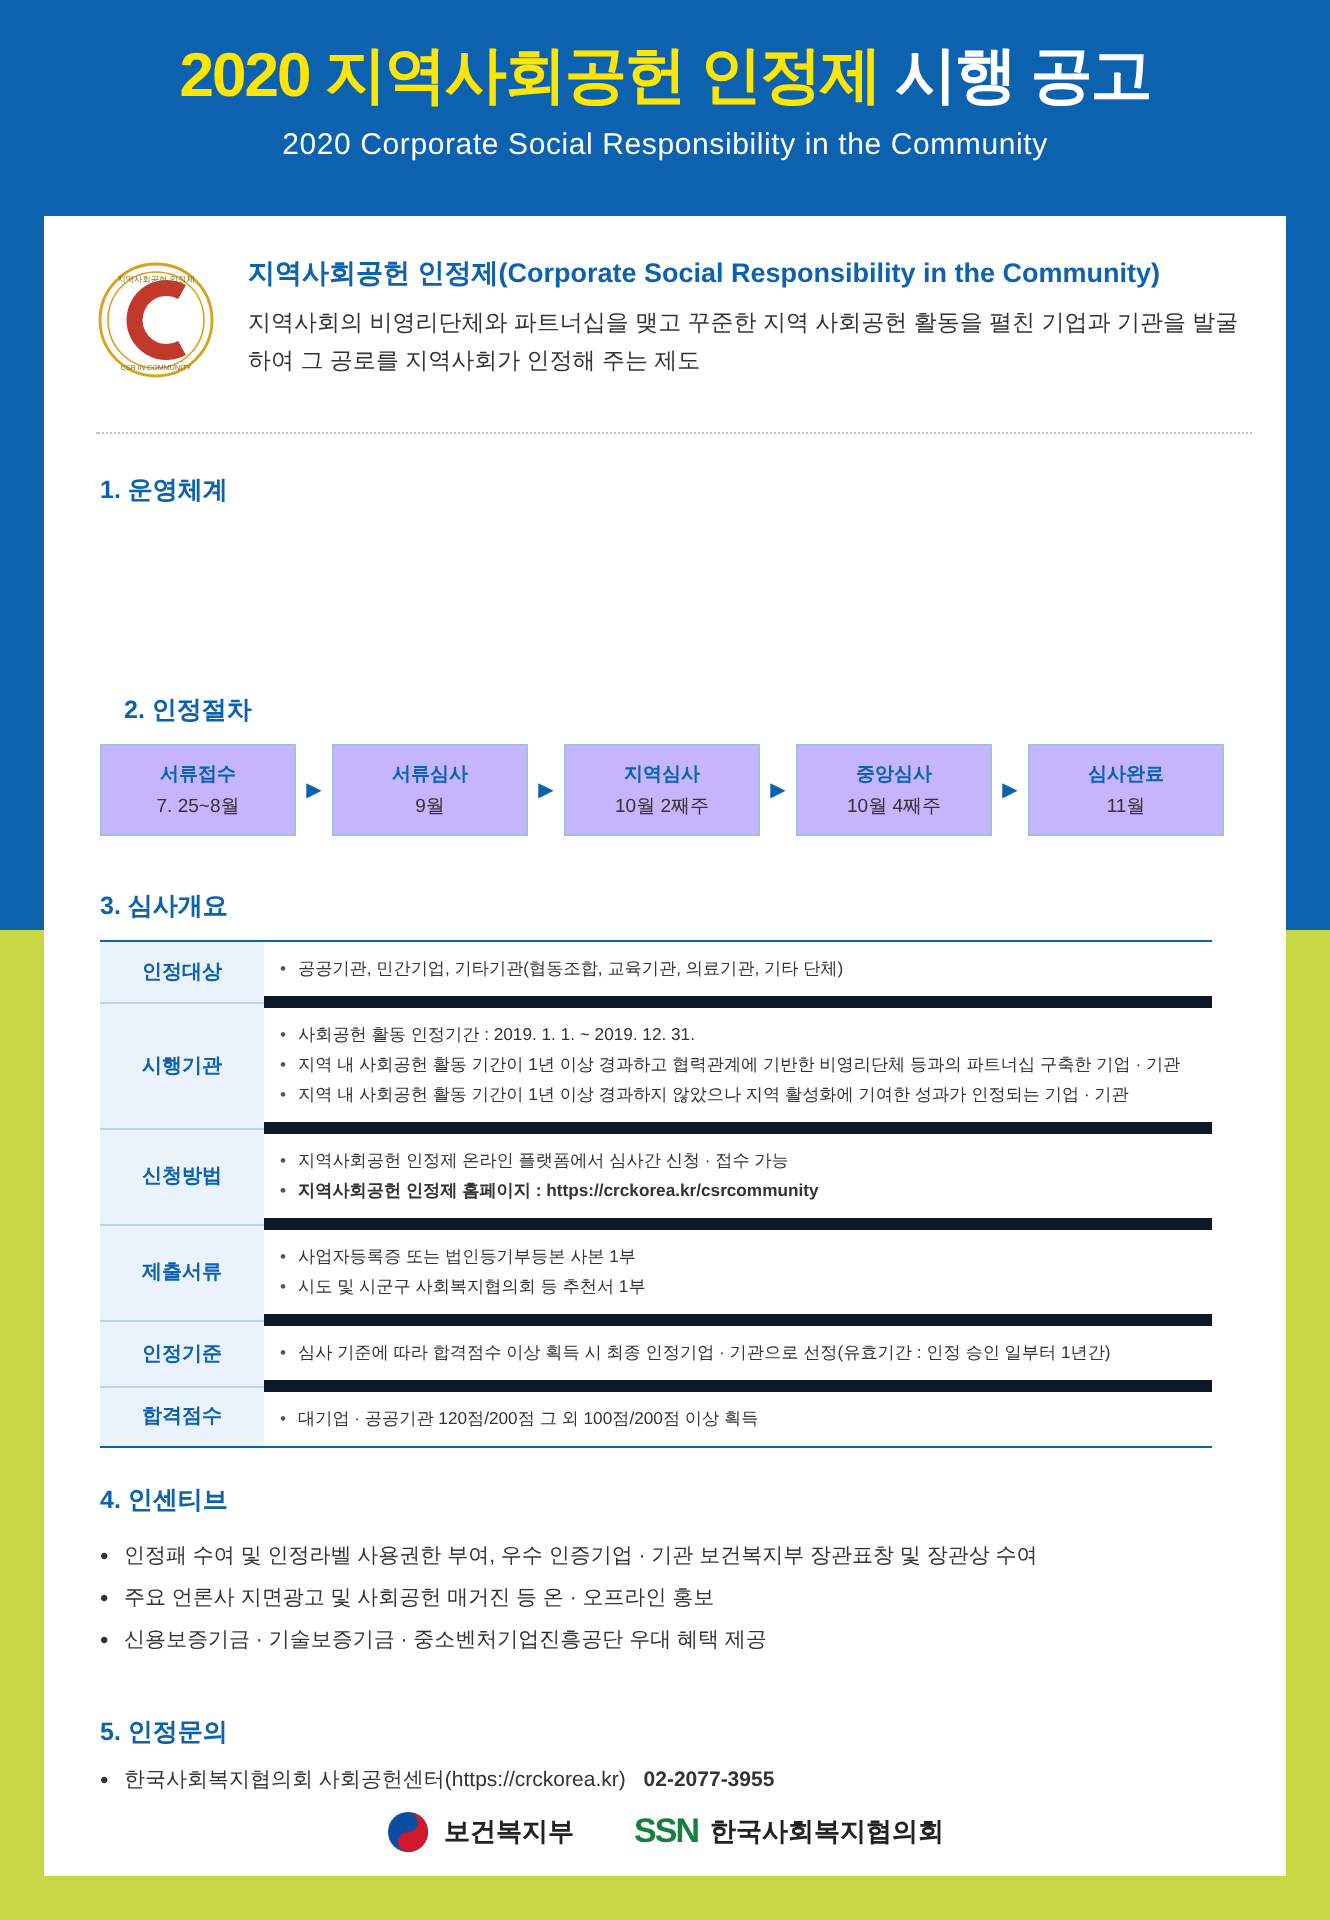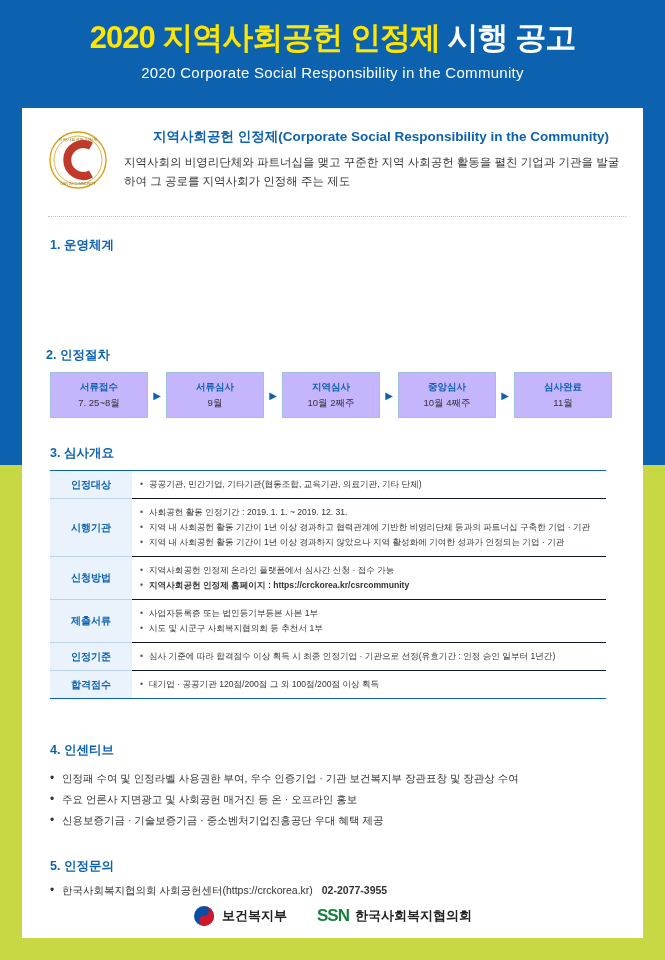--- a/index.html
+++ b/index.html
@@ -37,21 +37,21 @@
   .title-en{
     margin-top:6px;font-size:15px;color:#ffffff;letter-spacing:.3px;
   }
 
   
   .intro{position:absolute;left:48px;top:128px;width:578px;}
   .intro-logo{
     position:absolute;left:0;top:2px;width:60px;height:60px;
   }
   .intro-head{
-    margin-left:105px;font-size:13.5px;font-weight:bold;color:#0d62b0;
+    margin-left:76px;font-size:13.5px;font-weight:bold;color:#0d62b0;
     line-height:18px;
   }
   .intro-body{
     margin-left:76px;margin-top:7px;font-size:11.5px;color:#333;line-height:19px;
   }
   .dotline{
     position:absolute;left:48px;top:216px;width:578px;height:0;
     border-top:1px dotted #b9c4cf;
   }
 
@@ -88,21 +88,21 @@
 
   
   .t2{position:absolute;left:50px;top:470px;width:556px;border-collapse:collapse;}
   .t2 th{
     width:78px;font-size:10px;color:#0d62b0;font-weight:bold;text-align:center;
     background:#eaf2fb;border-top:1px solid #bdd3e9;border-bottom:1px solid #bdd3e9;
     padding:6px 2px;vertical-align:middle;
   }
   .t2 td{
     font-size:8.6px;color:#333;padding:6px 8px;line-height:15px;
-    border-top:1px solid #bdd3e9;border-bottom:1px solid #0f172a;
+    border-top:1px solid #bdd3e9;border-bottom:6px solid #0f172a;
     vertical-align:middle;
   }
   .t2 tr:first-child th,.t2 tr:first-child td{border-top:1.6px solid #0d62b0;}
   .t2 tr:last-child th,.t2 tr:last-child td{border-bottom:1.6px solid #0d62b0;}
   .li{position:relative;padding-left:9px;}
   .li:before{content:"•";position:absolute;left:0;top:0;color:#555;}
   .b{font-weight:bold;}
 
   
   .blist{position:absolute;font-size:10.5px;color:#333;line-height:21px;}
@@ -151,21 +151,21 @@
       <text x="30" y="11" text-anchor="middle" font-size="4.2" fill="#8a6d1c" font-family="'Liberation Sans',sans-serif">지역사회공헌 인정제</text>
       <text x="30" y="55" text-anchor="middle" font-size="3.6" fill="#8a6d1c" font-family="'Liberation Sans',sans-serif">CSR IN COMMUNITY</text>
     </svg>
     <div class="intro-head">지역사회공헌 인정제(Corporate Social Responsibility in the Community)</div>
     <div class="intro-body">지역사회의 비영리단체와 파트너십을 맺고 꾸준한 지역 사회공헌 활동을 펼친 기업과 기관을 발굴하여 그 공로를 지역사회가 인정해 주는 제도</div>
   </div>
   <div class="dotline"></div>
 
   <div class="sec-h" style="left:50px;top:237px;">1. 운영체계</div>
 
-  <div class="sec-h" style="left:46px;top:347px;">2. 인정절차</div>
+  <div class="sec-h" style="left:62px;top:347px;">2. 인정절차</div>
   <div class="flow">
     <div class="fbox">
       <div class="l1">서류접수</div>
       <div class="l2">7. 25~8월</div>
     </div>
     <div class="arrow">▶</div>
     <div class="fbox">
       <div class="l1">서류심사</div>
       <div class="l2">9월</div>
     </div>

